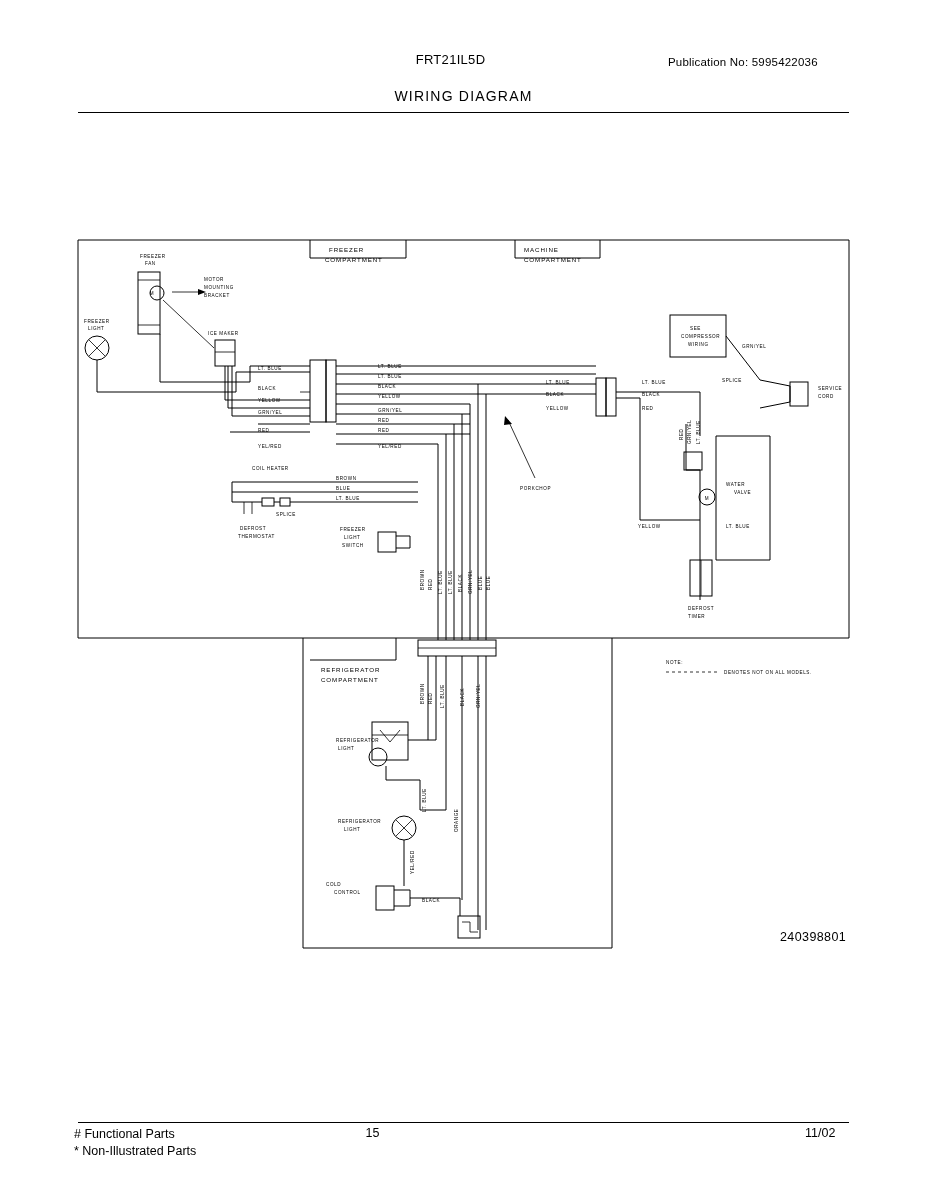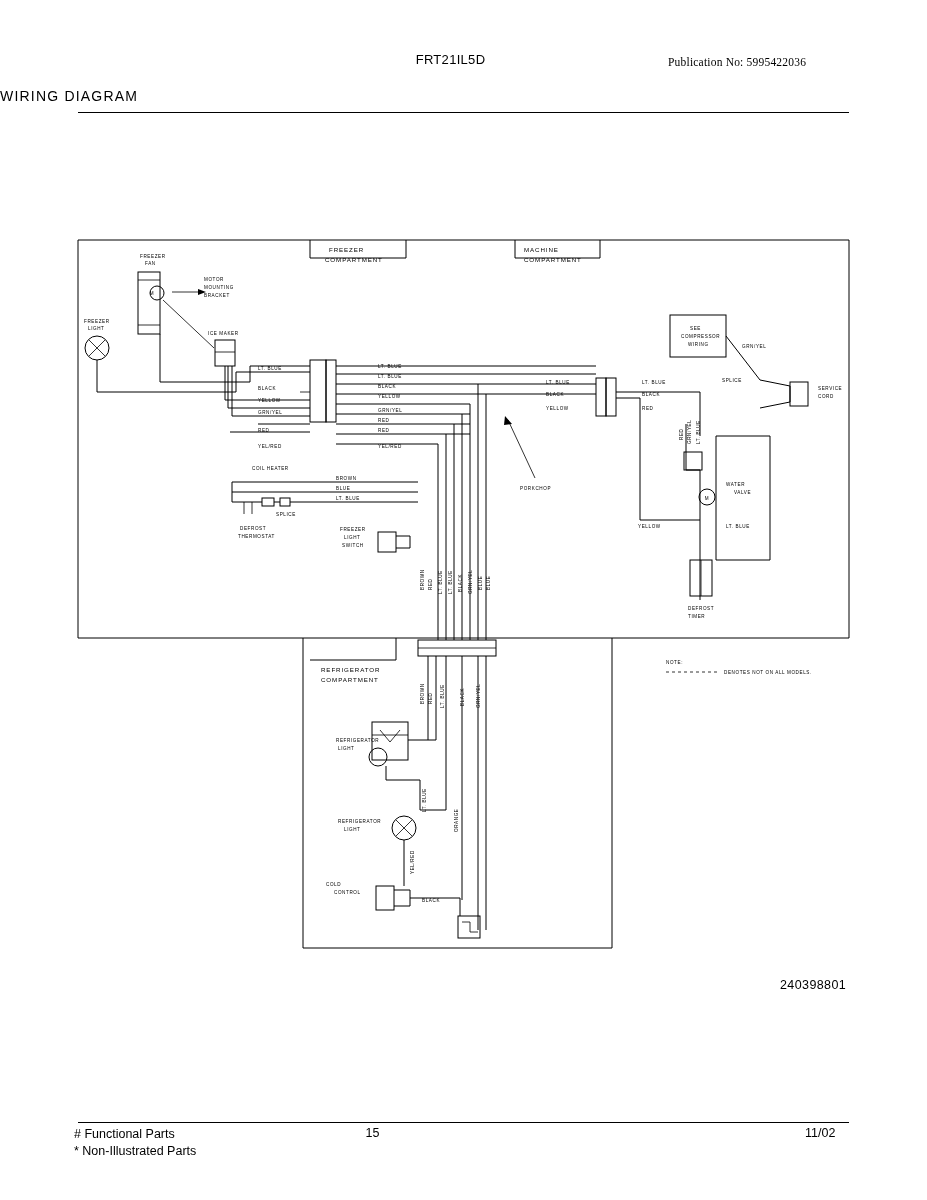--- a/index.html
+++ b/index.html
@@ -23,27 +23,26 @@
     width: 901px;
     text-align: center;
     font-size: 13px;
     letter-spacing: 0.3px;
   }
   .pub-no {
     position: absolute;
     left: 668px; top: 56px;
     font-size: 11.5px;
     letter-spacing: 0.2px;
-    font-family: Liberation Serif, serif;
   }
   .page-title {
     position: absolute;
     left: 0; top: 88px;
     width: 927px;
-    text-align: left;
+    text-align: center;
     font-size: 14px;
     letter-spacing: 1.2px;
   }
   .title-rule {
     position: absolute;
     left: 78px; top: 112px;
     width: 771px;
     height: 1px;
     background: #000;
   }
@@ -80,21 +79,20 @@
     position: absolute;
     left: 0; top: 0;
     width: 927px;
     height: 1200px;
   }
   .drawing-no {
     position: absolute;
     left: 780px; top: 930px;
     font-size: 12.5px;
     letter-spacing: 0.4px;
-    margin-top: 48px;
   }
 
   svg text {
     font-family: "Liberation Sans", sans-serif;
     fill: #000;
   }
   .lbl  { font-size: 4.6px; letter-spacing: 0.6px; }
   .lbl2 { font-size: 6.2px; letter-spacing: 0.9px; }
   .wire { fill: none; stroke: #000; stroke-width: 1; }
   .thin { fill: none; stroke: #000; stroke-width: 0.8; }

